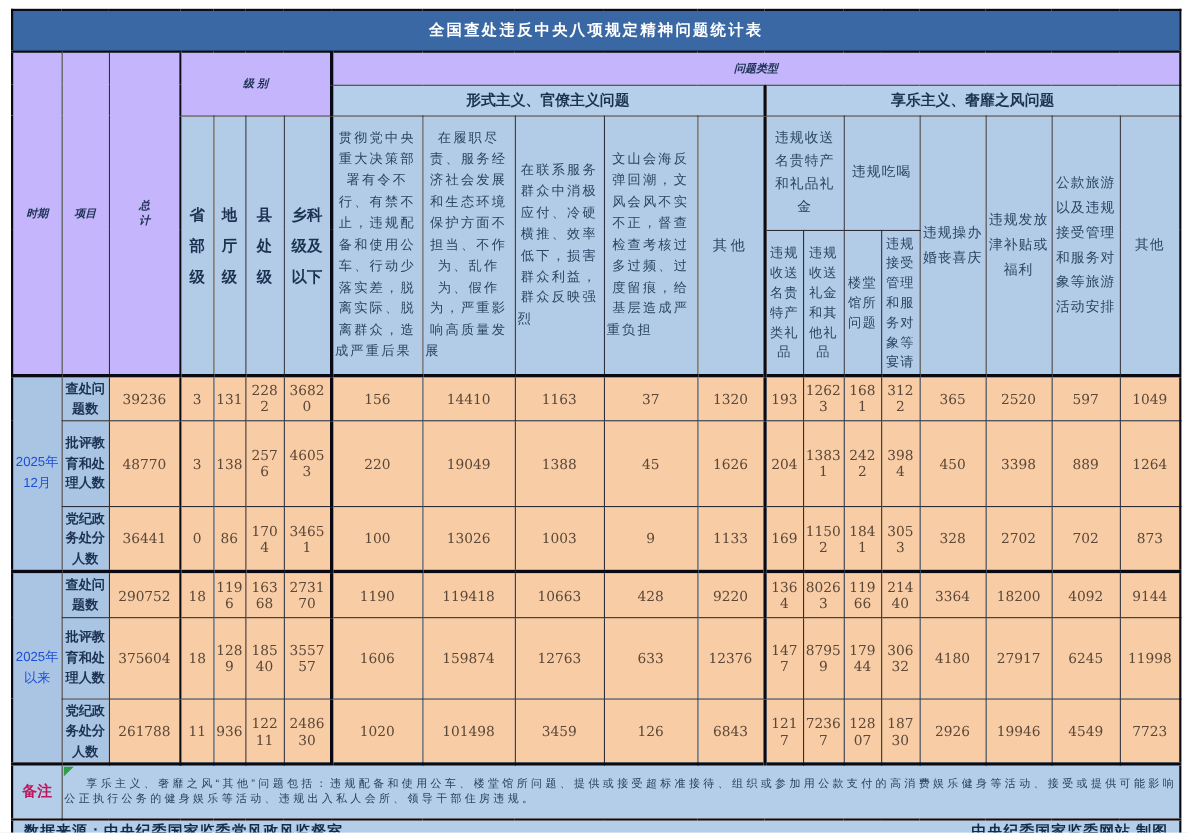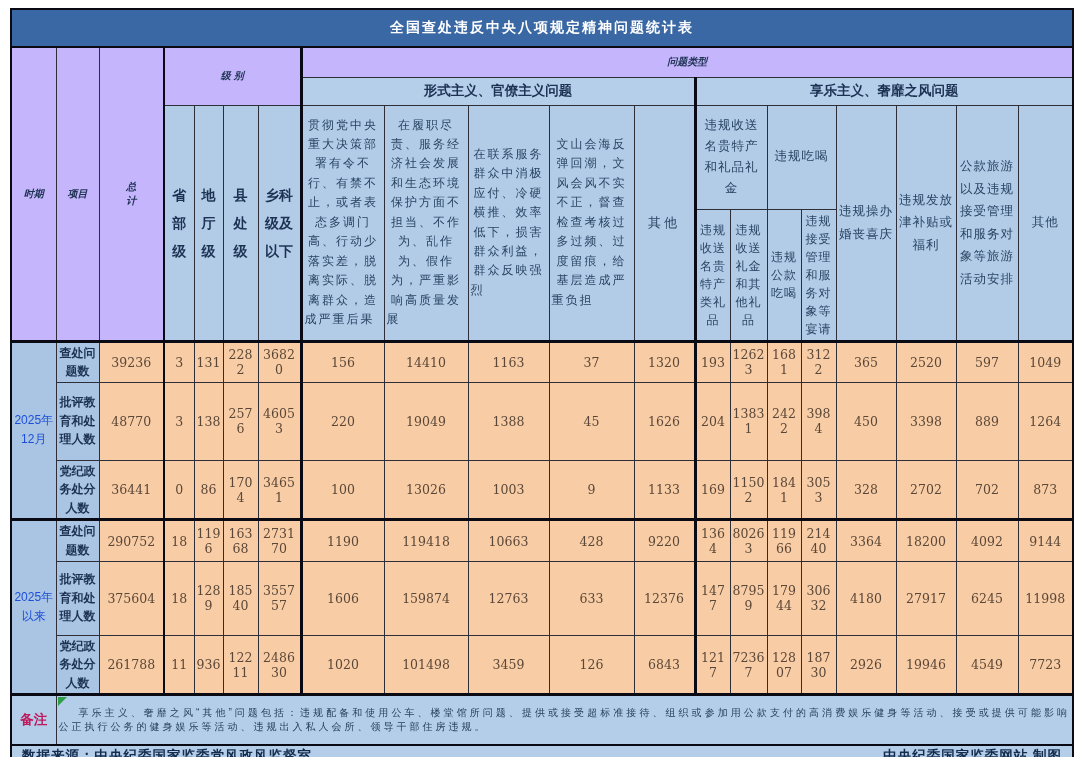--- a/index.html
+++ b/index.html
@@ -99,37 +99,37 @@
       <tr class="h2">
         <th class="hdr-lt bl3" colspan="5">形式主义、官僚主义问题</th>
         <th class="hdr-lt bl3" colspan="8">享乐主义、奢靡之风问题</th>
       </tr>
 
       <tr class="h3">
         <th class="lvl bl2" rowspan="2"><span class="stk w1">省部级</span></th>
         <th class="lvl" rowspan="2"><span class="stk w1">地厅级</span></th>
         <th class="lvl" rowspan="2"><span class="stk w1">县处级</span></th>
         <th class="lvl" rowspan="2"><span class="stk w2">乡科级及以下</span></th>
-        <th class="desc bl3" rowspan="2">贯彻党中央重大决策部署有令不行、有禁不止，或者表态多调门高、行动少落实差，脱离实际、脱离群众，造成严重后果</th>
+        <th class="desc bl3" rowspan="2">贯彻党中央重大决策部署有令不行、有禁不止，违规配备和使用公车、行动少落实差，脱离实际、脱离群众，造成严重后果</th>
         <th class="desc" rowspan="2">在履职尽责、服务经济社会发展和生态环境保护方面不担当、不作为、乱作为、假作为，严重影响高质量发展</th>
         <th class="desc" rowspan="2">在联系服务群众中消极应付、冷硬横推、效率低下，损害群众利益，群众反映强烈</th>
         <th class="desc" rowspan="2">文山会海反弹回潮，文风会风不实不正，督查检查考核过多过频、过度留痕，给基层造成严重负担</th>
         <th class="desc-other" rowspan="2">其他</th>
         <th class="hgrp bl3" colspan="2">违规收送名贵特产和礼品礼金</th>
         <th class="hgrp" colspan="2">违规吃喝</th>
         <th class="htall" rowspan="2">违规操办婚丧喜庆</th>
         <th class="htall" rowspan="2">违规发放津补贴或福利</th>
         <th class="htall" rowspan="2">公款旅游以及违规接受管理和服务对象等旅游活动安排</th>
         <th class="htall" rowspan="2">其他</th>
       </tr>
 
       <tr class="h4">
         <th class="hsub bl3">违规收送名贵特产类礼品</th>
         <th class="hsub">违规收送礼金和其他礼品</th>
-        <th class="hsub">违规公款吃喝</th>
+        <th class="hsub">楼堂馆所问题</th>
         <th class="hsub">违规接受管理和服务对象等宴请</th>
       </tr>
 
       <tr class="d1 bt3">
         <td class="period" rowspan="3">2025年12月</td>
         <td class="rowlbl">查处问题数</td>
       <td class="num">39236</td>
             <td class="num bl2">3</td>
             <td class="num">131</td>
             <td class="num">2282</td>

